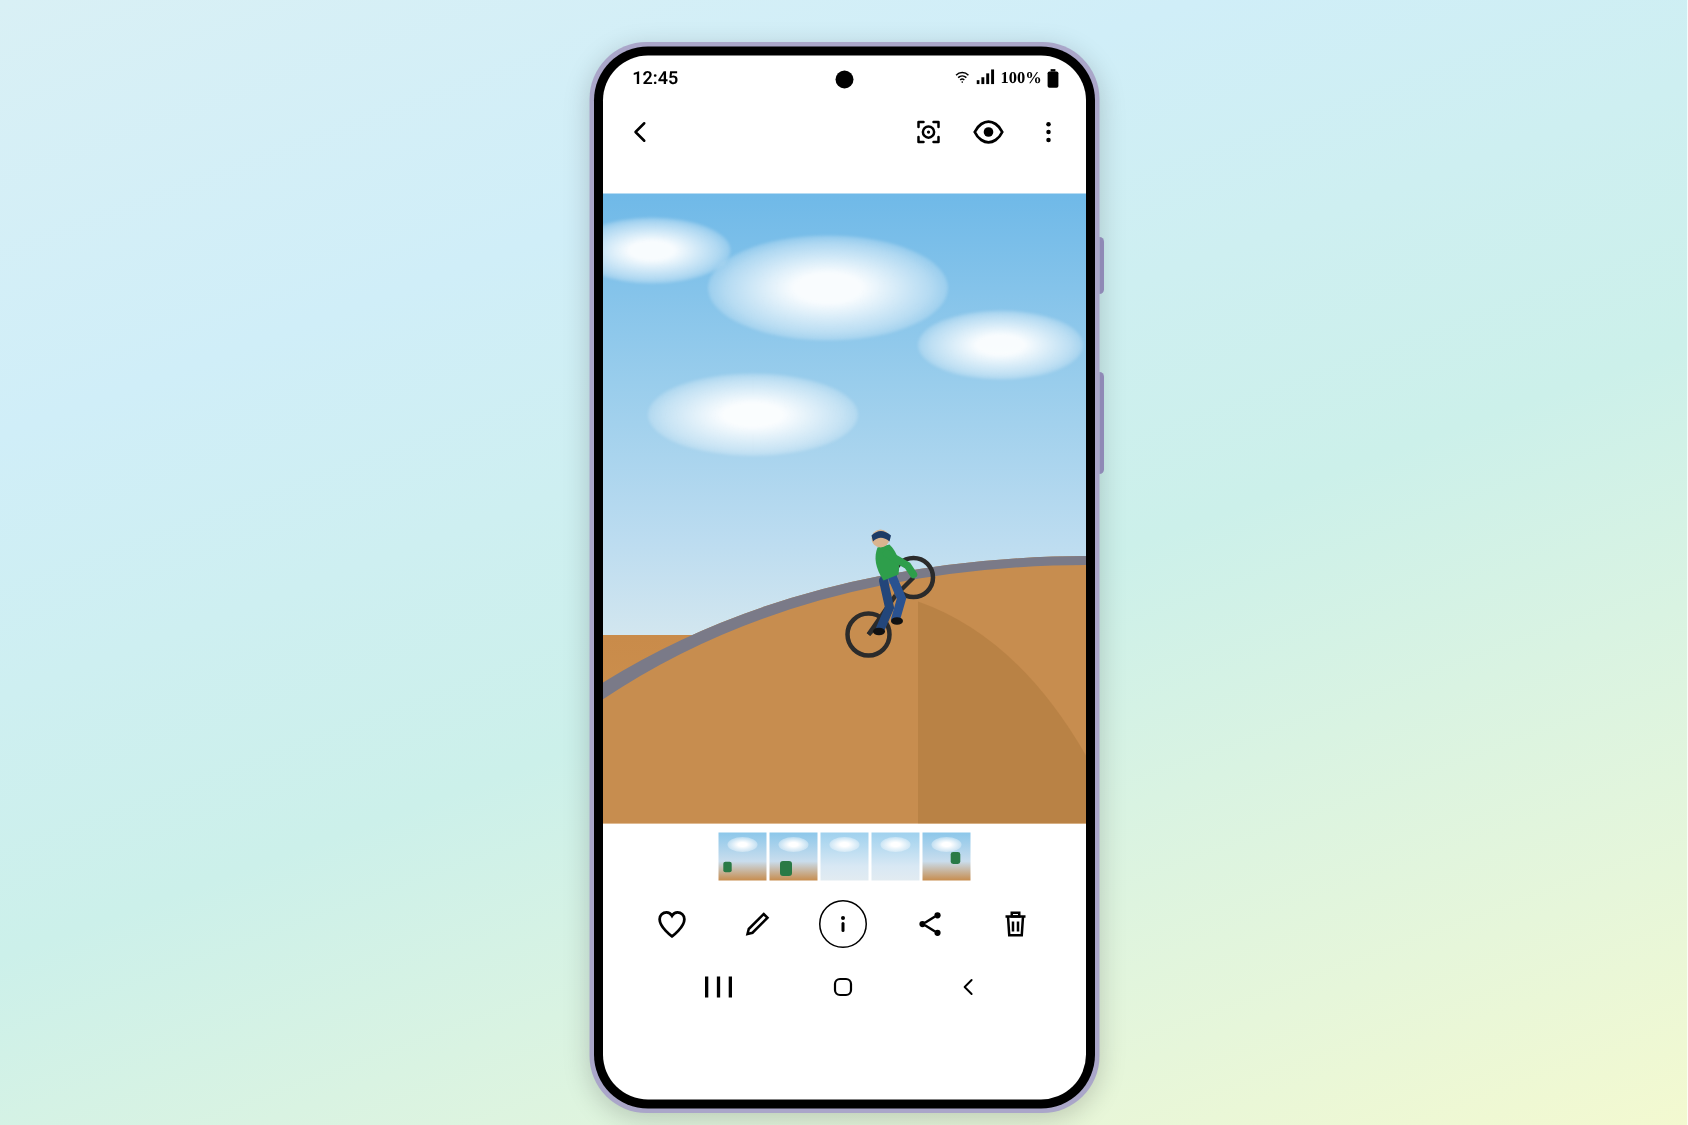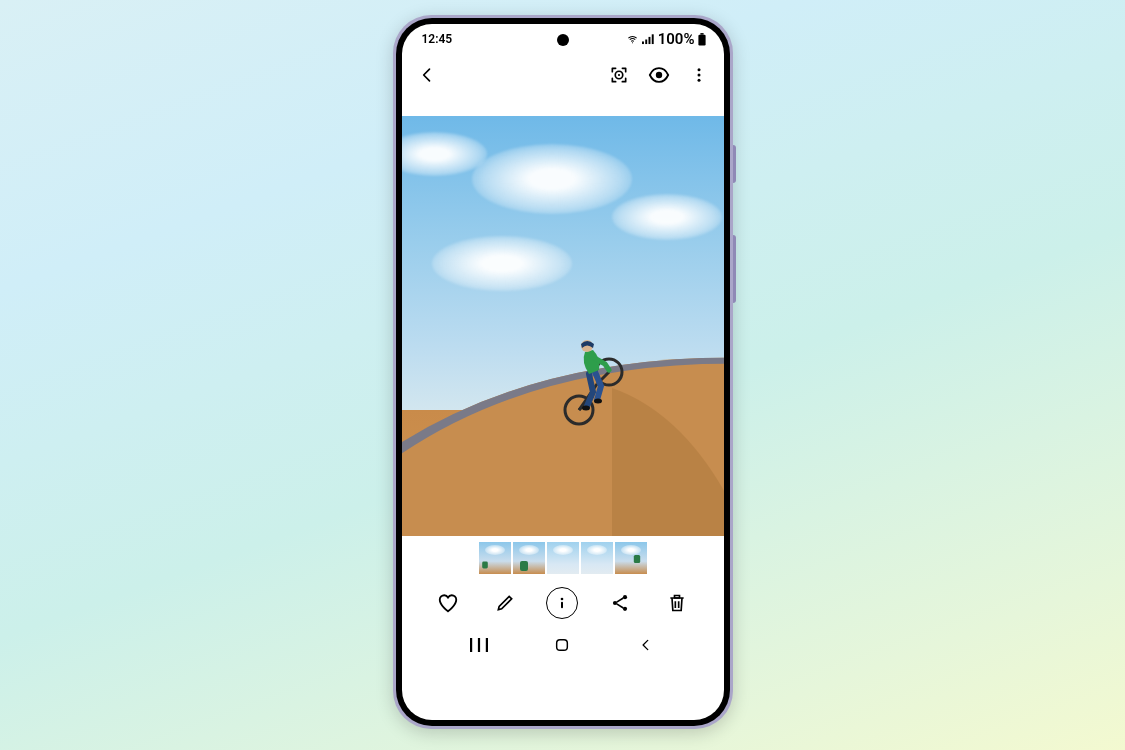--- a/index.html
+++ b/index.html
@@ -19,21 +19,21 @@
       #ccf0ea 55%,
       #e6f6da 85%,
       #f3f9d0 100%);
     position: relative;
     display: flex;
     justify-content: center;
     align-items: flex-start;
   }
   .phone {
     position: relative;
-    margin-top: 15px;
+    margin-top: 28px;
     width: 334px;
     height: 708px;
     border-radius: 38px;
     background: #aaa6c9;
     padding: 3px;
     box-shadow: 0 4px 18px rgba(0,0,0,0.18);
   }
   .phone::before {
     content: "";
     position: absolute;
@@ -89,23 +89,23 @@
     display: flex;
     align-items: center;
     justify-content: space-between;
     padding: 0 18px 0 20px;
     font-size: 12px;
     font-weight: 600;
     color: #000;
   }
   .status-right {
     display: flex;
-    align-items: center;
     gap: 3px;
-    font-size: 15px;
+    font-size: 11px;
+    font-family: Liberation Serif, serif;
   }
   .status-right svg { display: block; }
   
   .app-header {
     height: 42px;
     display: flex;
     align-items: center;
     justify-content: space-between;
     padding: 0 14px;
   }

